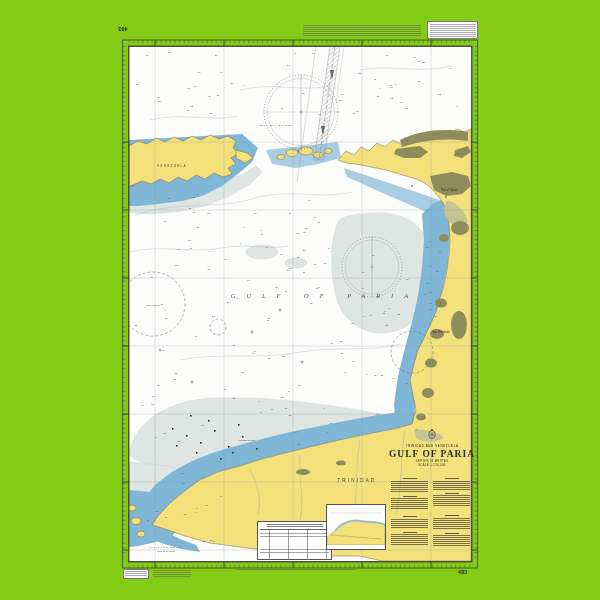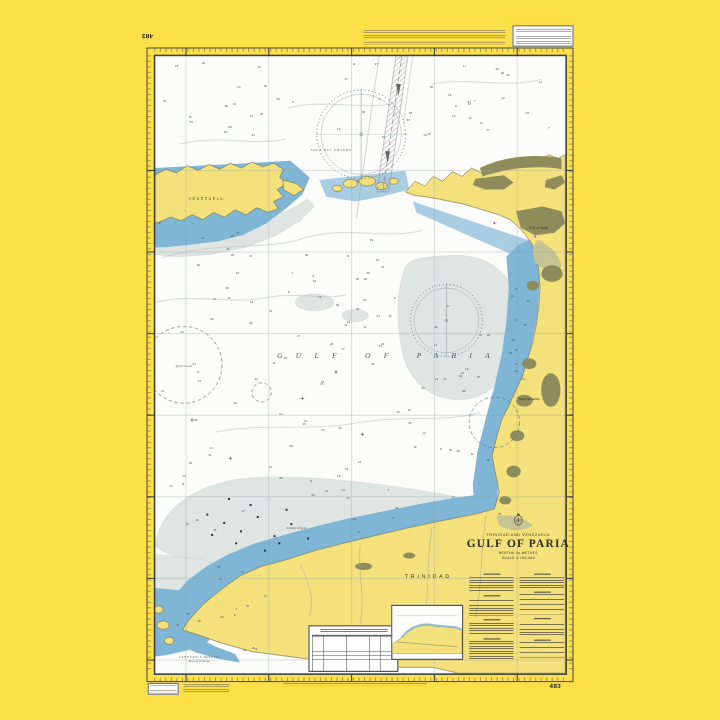--- a/index.html
+++ b/index.html
@@ -1,16 +1,16 @@
 <!DOCTYPE html>
 <html><head>
 <meta charset="utf-8">
 <style>
   html,body{margin:0;padding:0;background:#ffffff;}
-  #stage{position:relative;width:600px;height:600px;background:#fde047;overflow:hidden;
+  #stage{position:relative;width:600px;height:600px;background:#84cc16;overflow:hidden;
          font-family:"Liberation Sans",sans-serif;}
   svg{position:absolute;left:0;top:0;}
   .ov{position:absolute;box-sizing:border-box;}
   
   .mtext{background:repeating-linear-gradient(to bottom, rgba(45,45,45,.62) 0 .7px, transparent .7px 2.1px);}
   .mtextLight{background:repeating-linear-gradient(to bottom, rgba(90,90,90,.5) 0 .6px, transparent .6px 2.0px);}
   .noteHead{height:1px;background:rgba(40,40,40,.7);margin:0 auto 1.5px auto;width:14px;}
   .boxed{border:.5px solid #777;background:#fff;}
   .chartnum{font:bold 5.2px "Liberation Sans",sans-serif;color:#222;letter-spacing:.3px;}
   

